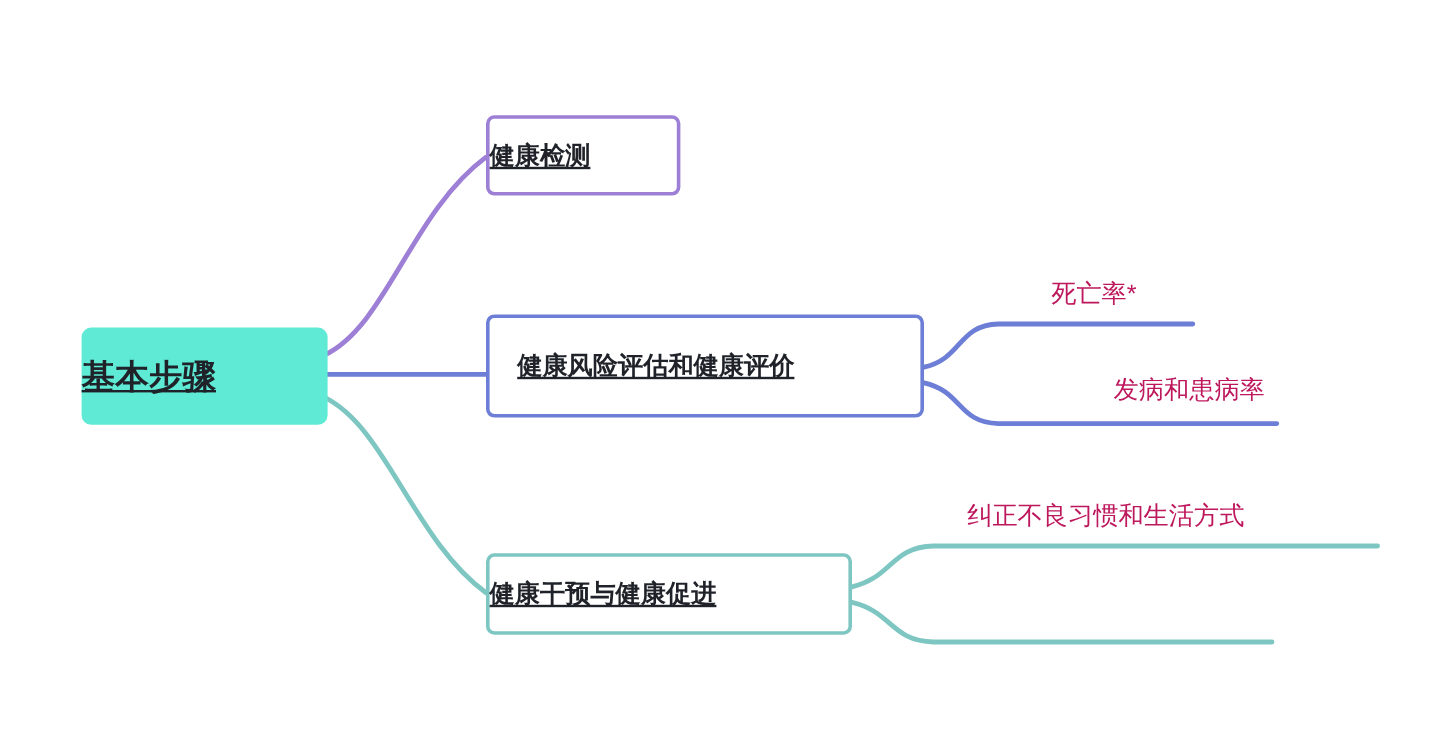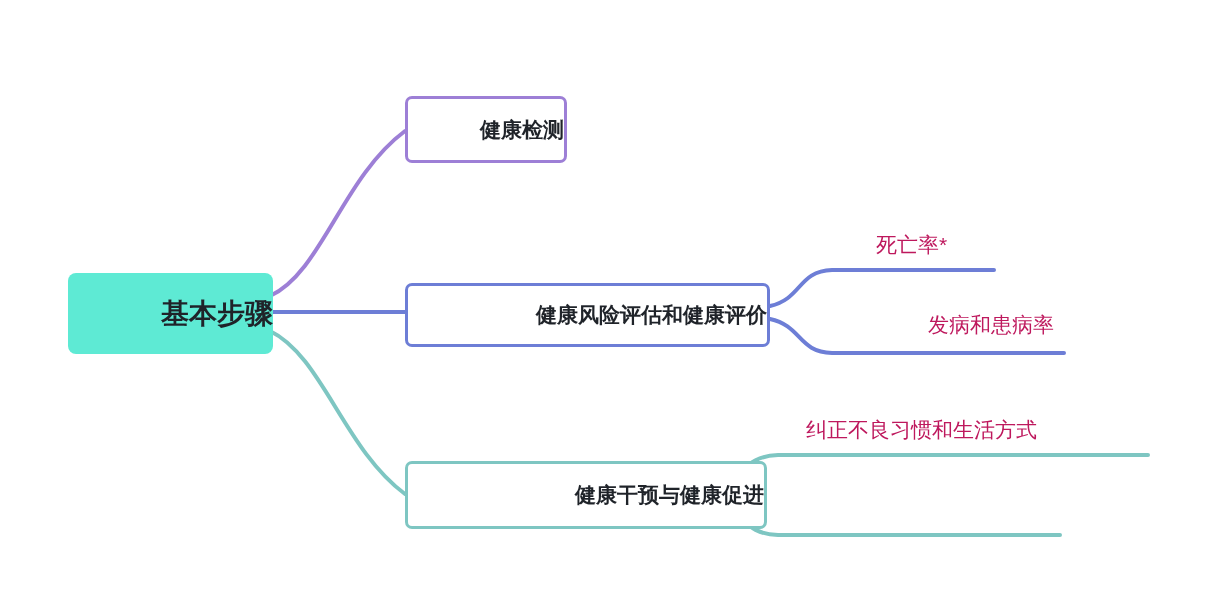--- a/index.html
+++ b/index.html
@@ -19,44 +19,45 @@
     position: absolute;
     left: 0; top: 0;
     width: 1212px;
     height: 610px;
     pointer-events: none;
   }
   .node {
     position: absolute;
     display: flex;
     align-items: center;
-    justify-content: flex-end;
+    justify-content: flex-start;
     box-sizing: border-box;
     color: #1f2329;
     background: #ffffff;
     white-space: nowrap;
     cursor: default;
+    text-decoration: underline;
   }
   .root-node {
     left: 68px; top: 273px;
     width: 205px; height: 81px;
     background: #5eead4;
     border-radius: 8px;
     font-size: 28px;
     font-weight: bold;
   }
   .branch-node {
     border-radius: 7px;
     font-size: 21px;
     font-weight: bold;
     border: 3px solid #999;
   }
   .branch-purple { left: 405px; top: 96px;  width: 162px; height: 67px; border-color: #9d7fd6; }
-  .branch-blue   { left: 405px; top: 283px; width: 365px; height: 64px; border-color: #6d7ed6; }
-  .branch-teal   { left: 405px; top: 461px; width: 362px; height: 68px; border-color: #7ec6c2; }
+  .branch-blue   { left: 405px; top: 262px; width: 365px; height: 86px; border-color: #6d7ed6; padding-left: 23px; }
+  .branch-teal   { left: 405px; top: 461px; width: 305px; height: 68px; border-color: #7ec6c2; }
   .leaf-node {
     position: absolute;
     font-size: 21px;
     font-weight: 400;
     color: #be185d;
     white-space: nowrap;
   }
   .leaf-b1 { left: 876px; top: 231px; }
   .leaf-b2 { left: 928px; top: 311px; }
   .leaf-t1 { left: 806px; top: 416px; }

